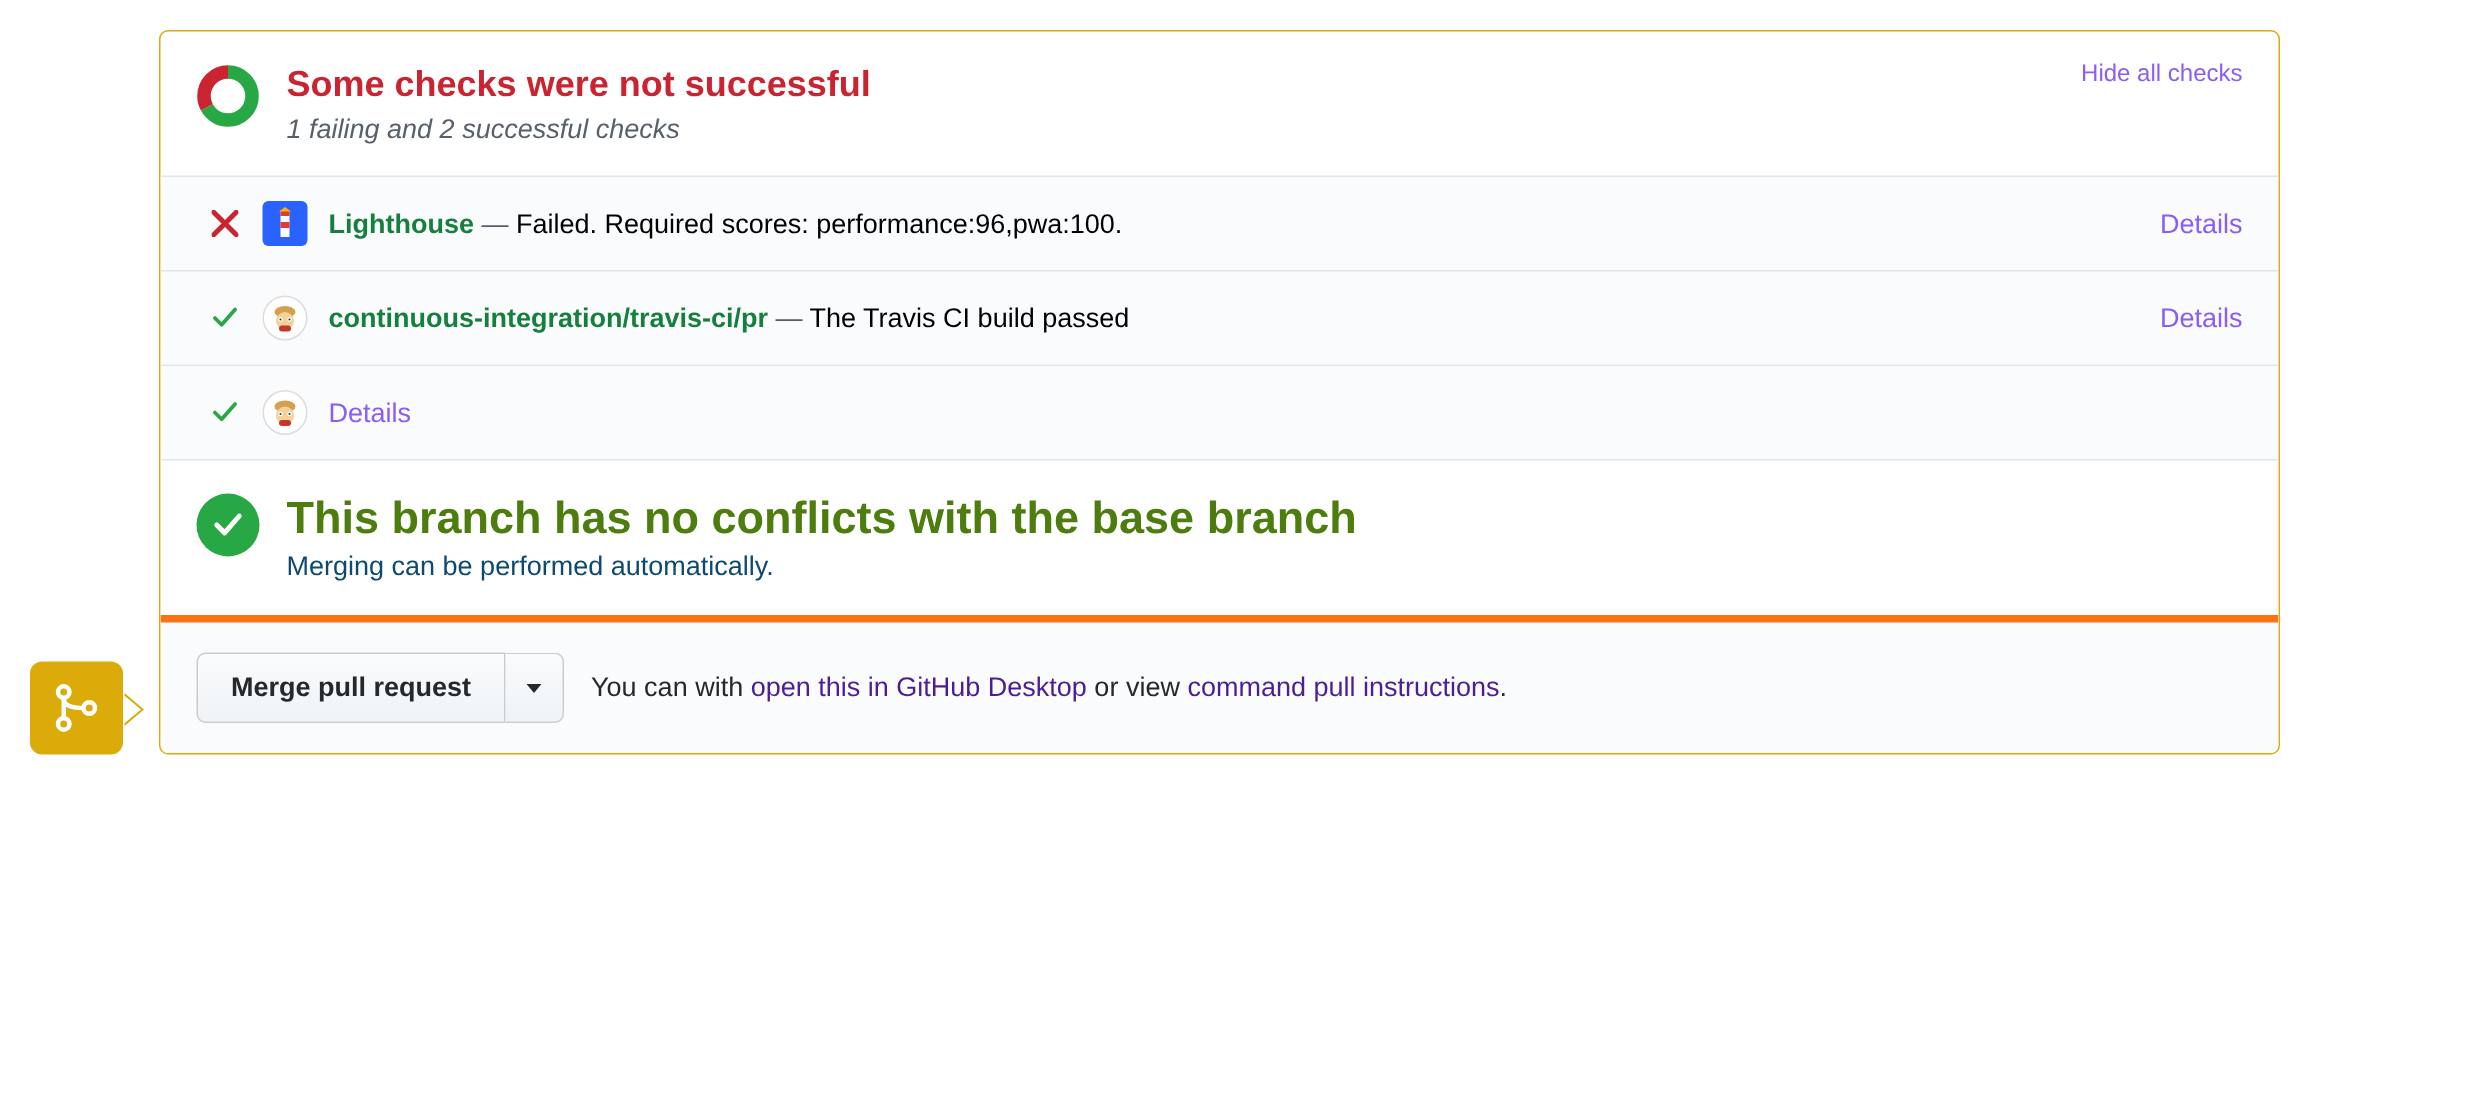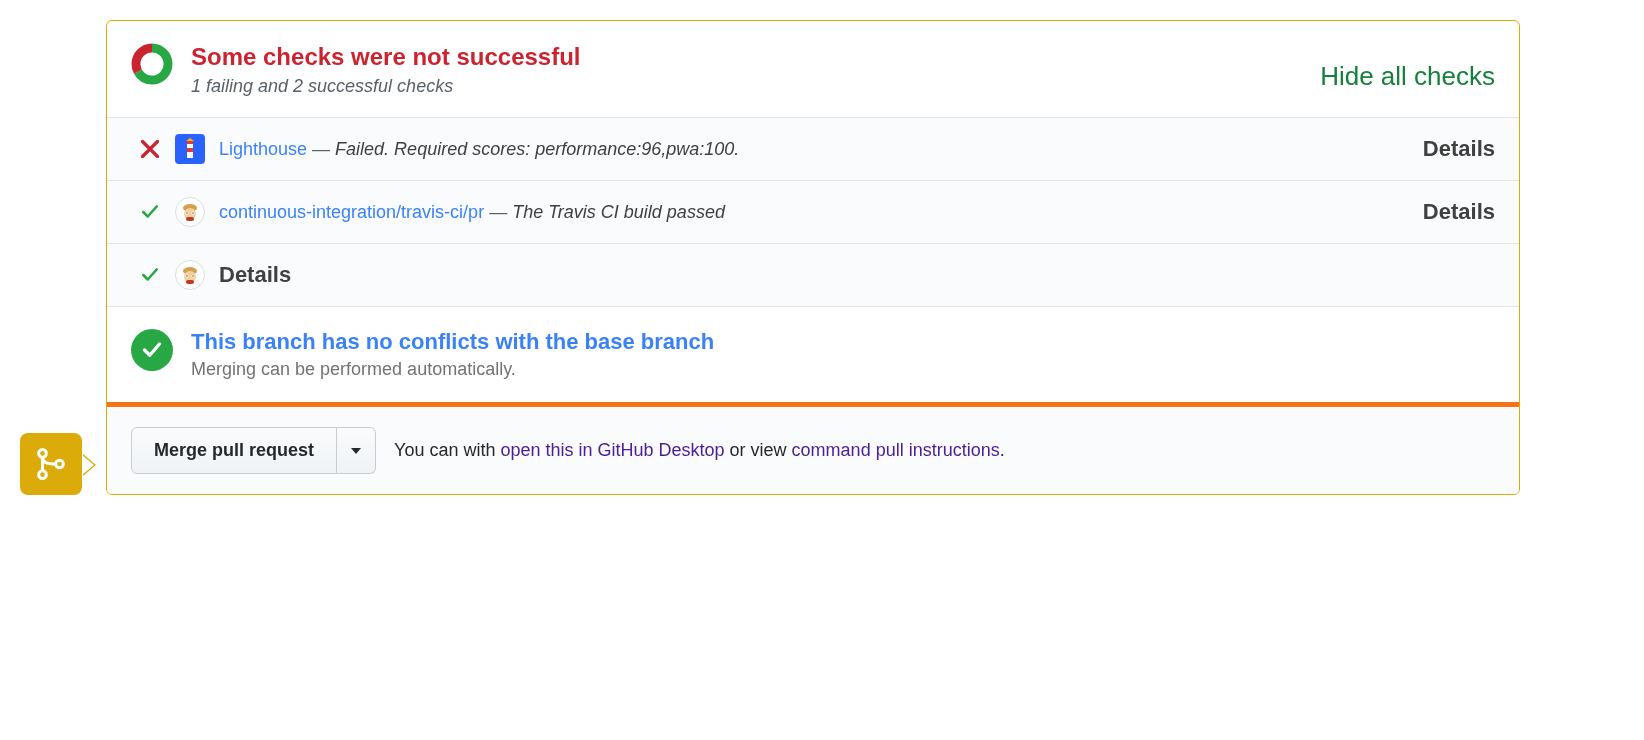--- a/index.html
+++ b/index.html
@@ -80,26 +80,26 @@
       color: #cb2431;
       line-height: 1.3;
     }
     .header-sub {
       font-size: 18px;
       color: #586069;
       margin-top: 4px;
       font-style: italic;
     }
     .hide-link {
-      color: #15803d;
-      font-size: 26px;
+      color: #8b5cf6;
+      font-size: 16px;
       text-decoration: none;
       cursor: pointer;
       white-space: nowrap;
-      margin-top: 20px;
+      margin-top: 0;
     }
     .check-row {
       display: flex;
       align-items: center;
       padding: 16px 24px;
       border-top: 1px solid #e1e4e8;
       background: #fafbfc;
       gap: 14px;
     }
     .status-icon {
@@ -124,57 +124,56 @@
     .avatar.lighthouse { background: #2962ff; }
     .avatar.travis { background: #fff; border: 1px solid #ddd; border-radius: 50%; }
     .check-text {
       flex: 1;
       font-size: 18px;
       color: #24292e;
       overflow: hidden;
       text-overflow: ellipsis;
       white-space: nowrap;
     }
-    .check-text strong { font-weight: 400; color: #3b82f6; }
+    .check-text strong { font-weight: 700; color: #15803d; }
     .check-text .dash { color: #586069; }
-    .check-text .desc { color: #404040; font-style: italic; }
+    .check-text .desc { color: #000000; }
     .details-link {
-      color: #404040;
-      font-size: 22px;
+      color: #8b5cf6;
+      font-size: 18px;
       text-decoration: none;
       cursor: pointer;
       flex-shrink: 0;
-      font-weight: bold;
     }
     .conflict-row {
       display: flex;
       align-items: flex-start;
       padding: 22px 24px;
       border-top: 1px solid #e1e4e8;
       background: #fff;
       gap: 18px;
     }
     .big-check {
       width: 42px;
       height: 42px;
       border-radius: 50%;
       background: #28a745;
       display: flex;
       align-items: center;
       justify-content: center;
       flex-shrink: 0;
     }
     .conflict-title {
-      font-size: 22px;
+      font-size: 30px;
       font-weight: 600;
-      color: #3b82f6;
+      color: #4d7c0f;
     }
     .conflict-sub {
       font-size: 18px;
-      color: #737373;
+      color: #0c4a6e;
       margin-top: 4px;
     }
     .merge-footer {
       display: flex;
       align-items: center;
       padding: 20px 24px;
       border-top: 5px solid #f97316;
       background: #fafbfc;
       gap: 0;
     }

